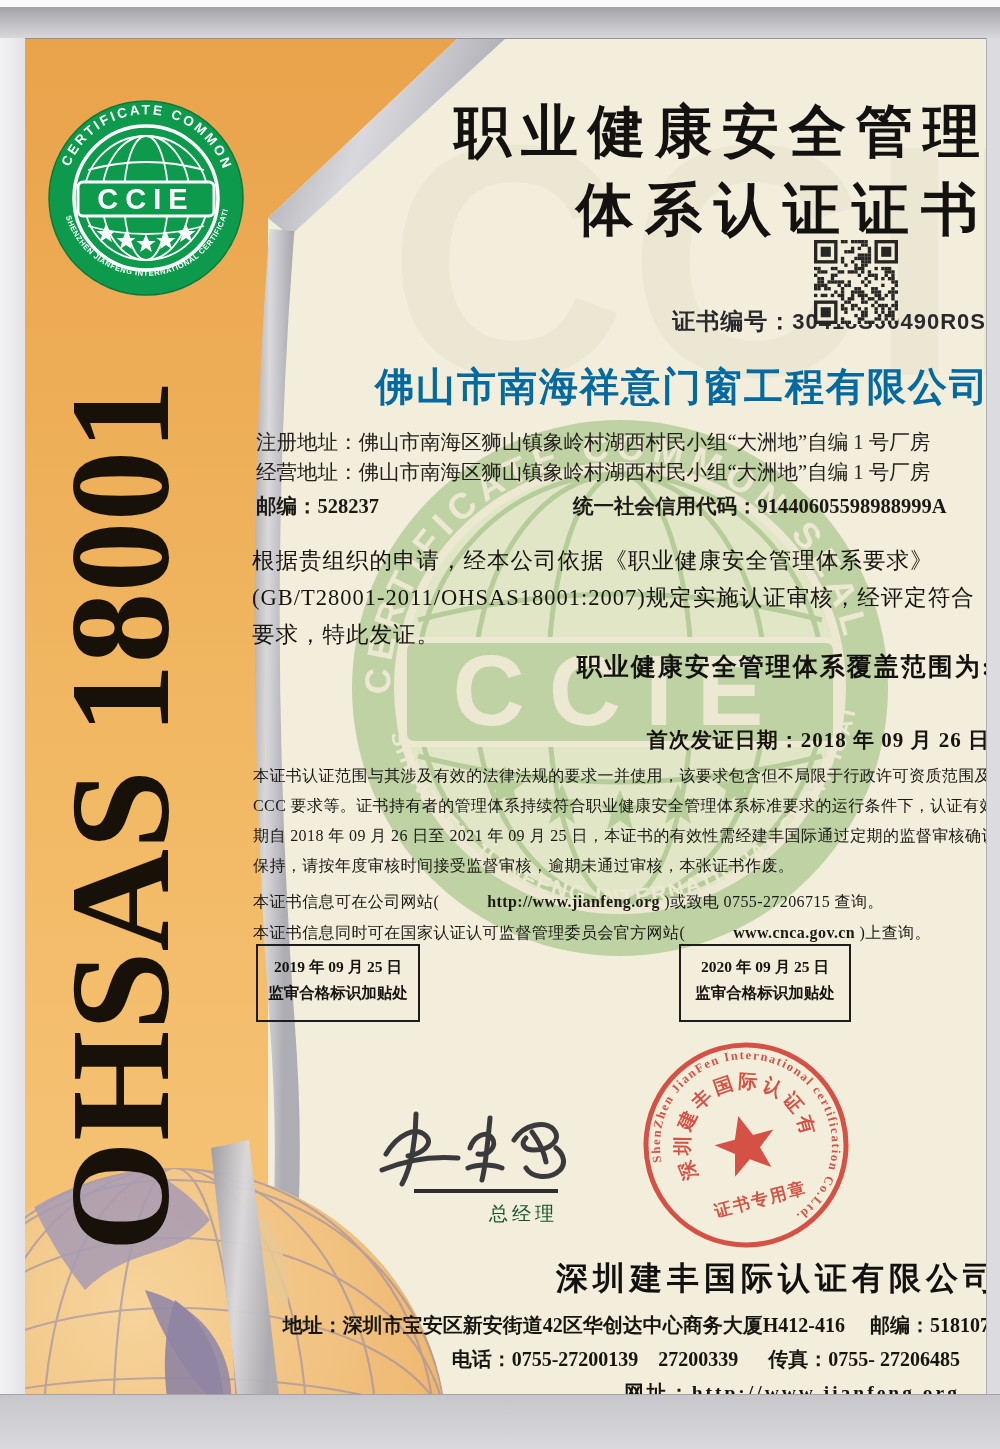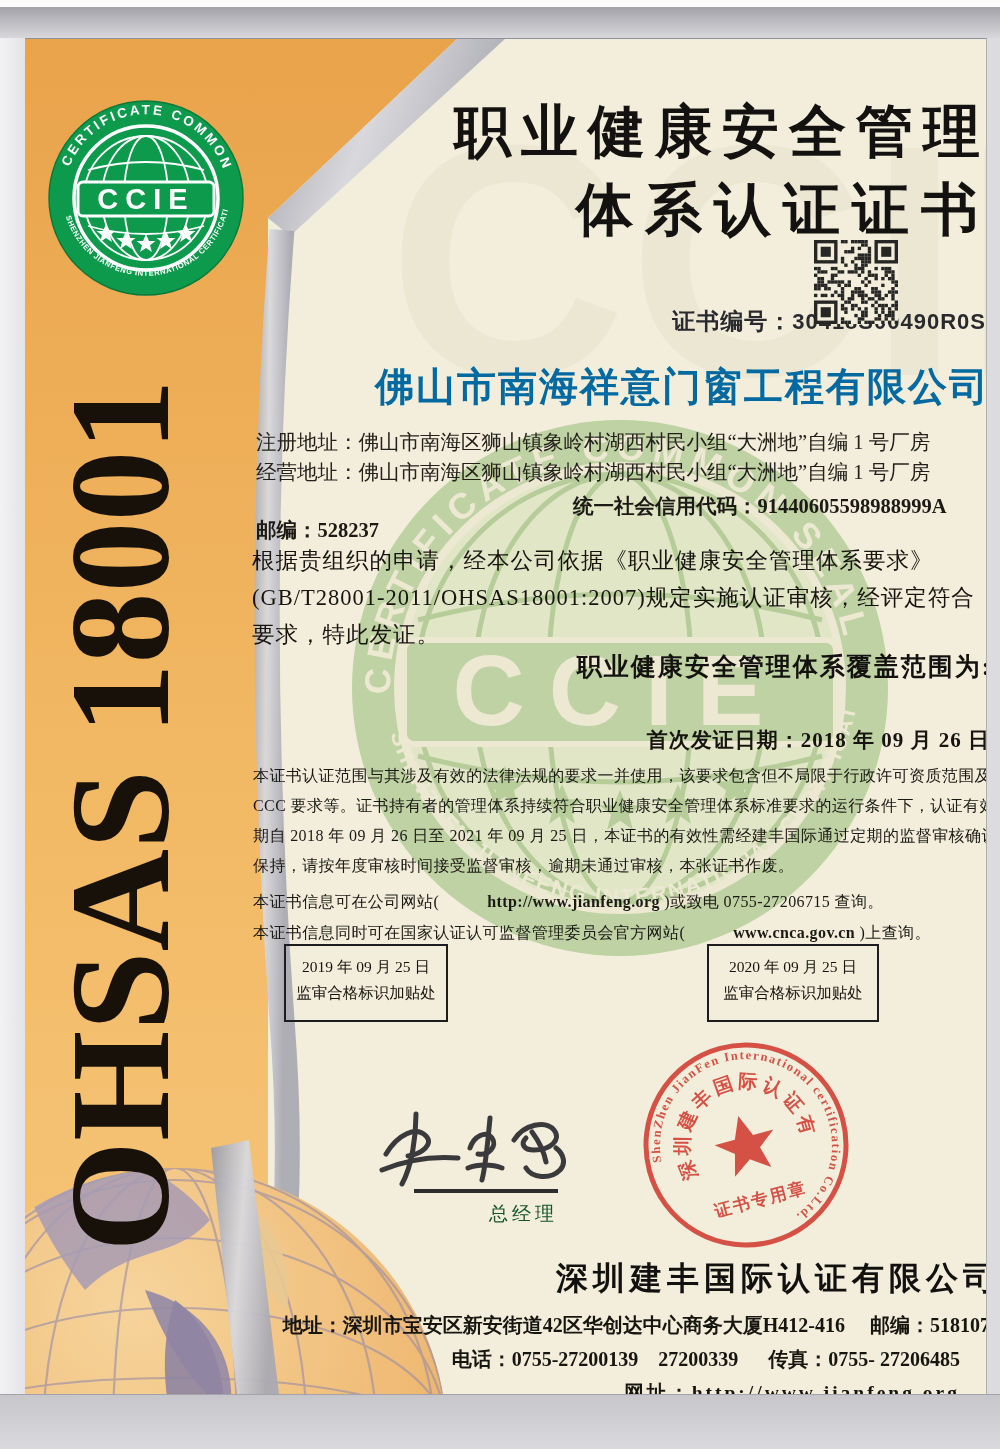--- a/index.html
+++ b/index.html
@@ -26,21 +26,21 @@
   .certno{font-weight:bold;font-size:23px;letter-spacing:1px;color:#2a2a2e;}
   .company{font-weight:bold;font-size:39px;letter-spacing:2px;color:#0369a1;font-family:Liberation Serif, serif;}
   .addr{font-size:20.5px;color:#24211c;}
   .meta{font-weight:bold;font-size:20.5px;color:#1d1a16;}
   .para{font-size:22.5px;color:#17140f;letter-spacing:1px;}
   .scopehead{font-weight:bold;font-size:25px;color:#141210;letter-spacing:2px;}
   .scopetext{font-size:20px;color:#201d18;letter-spacing:1px;}
   .firstissue{font-weight:bold;font-size:21px;color:#17140f;letter-spacing:1px;}
   .fine{font-size:16px;color:#1b1914;letter-spacing:.4px;}
   .u{font-weight:bold;margin-left:48px;}
-  .stickerbox{position:absolute;border:2.5px solid #1d1d1f;width:160px;height:66px;text-align:center;font-size:15.5px;font-weight:normal;color:#17140f;padding-top:8px;box-sizing:content-box;line-height:26px;margin-left:28px;}
+  .stickerbox{position:absolute;border:2.5px solid #1d1d1f;width:160px;height:66px;text-align:center;font-size:15.5px;font-weight:bold;color:#17140f;padding-top:8px;box-sizing:content-box;line-height:26px;}
   .sigline{position:absolute;background:#2d2d30;height:3.5px;}
   .signer{font-size:19px;color:#14532d;letter-spacing:4px;}
   .issuer-name{font-weight:bold;font-size:32px;letter-spacing:5px;color:#121110;}
   .issuer-line{font-weight:bold;font-size:20px;color:#17150f;}
   .issuer-web{font-weight:bold;font-size:19.5px;letter-spacing:3px;color:#17150f;}
   .ohsas{position:absolute;left:-360px;top:728px;width:960px;height:175px;transform:rotate(-90deg);
          font-weight:bold;font-size:142px;line-height:175px;text-align:center;color:#17110a;letter-spacing:0;z-index:6;
          font-family:"Liberation Serif","DejaVu Serif",serif;}
   .logo-wrap{position:absolute;left:46px;top:98px;z-index:7;}
   .qr-wrap{position:absolute;left:814px;top:240px;z-index:11;}
@@ -401,21 +401,21 @@
 
     <div class="abs ctr company" style="left:270px;top:360px;width:720px;">佛山市南海祥意门窗工程有限公司</div>
 
     <div class="abs addr" style="left:256px;top:428px;">
       <span>注册地址：</span><span>佛山市南海区狮山镇象岭村湖西村民小组“大洲地”自编 1 号厂房</span>
     </div>
     <div class="abs addr" style="left:256px;top:458px;">
       <span>经营地址：</span><span>佛山市南海区狮山镇象岭村湖西村民小组“大洲地”自编 1 号厂房</span>
     </div>
 
-    <div class="abs meta" style="left:256px;top:492px;margin-top:24px;">
+    <div class="abs meta" style="left:256px;top:492px;">
       <span>邮编：</span><span>528237</span>
     </div>
     <div class="abs meta" style="left:556px;top:492px;margin-left:17px;">
       <span>统一社会信用代码：</span><span>91440605598988999A</span>
     </div>
 
     <div class="abs para" style="left:252px;top:545px;">根据贵组织的申请，经本公司依据《职业健康安全管理体系要求》</div>
     <div class="abs para" style="left:252px;top:582px;">(GB/T28001-2011/OHSAS18001:2007)规定实施认证审核，经评定符合</div>
     <div class="abs para" style="left:252px;top:619px;">要求，特此发证。</div>
 

